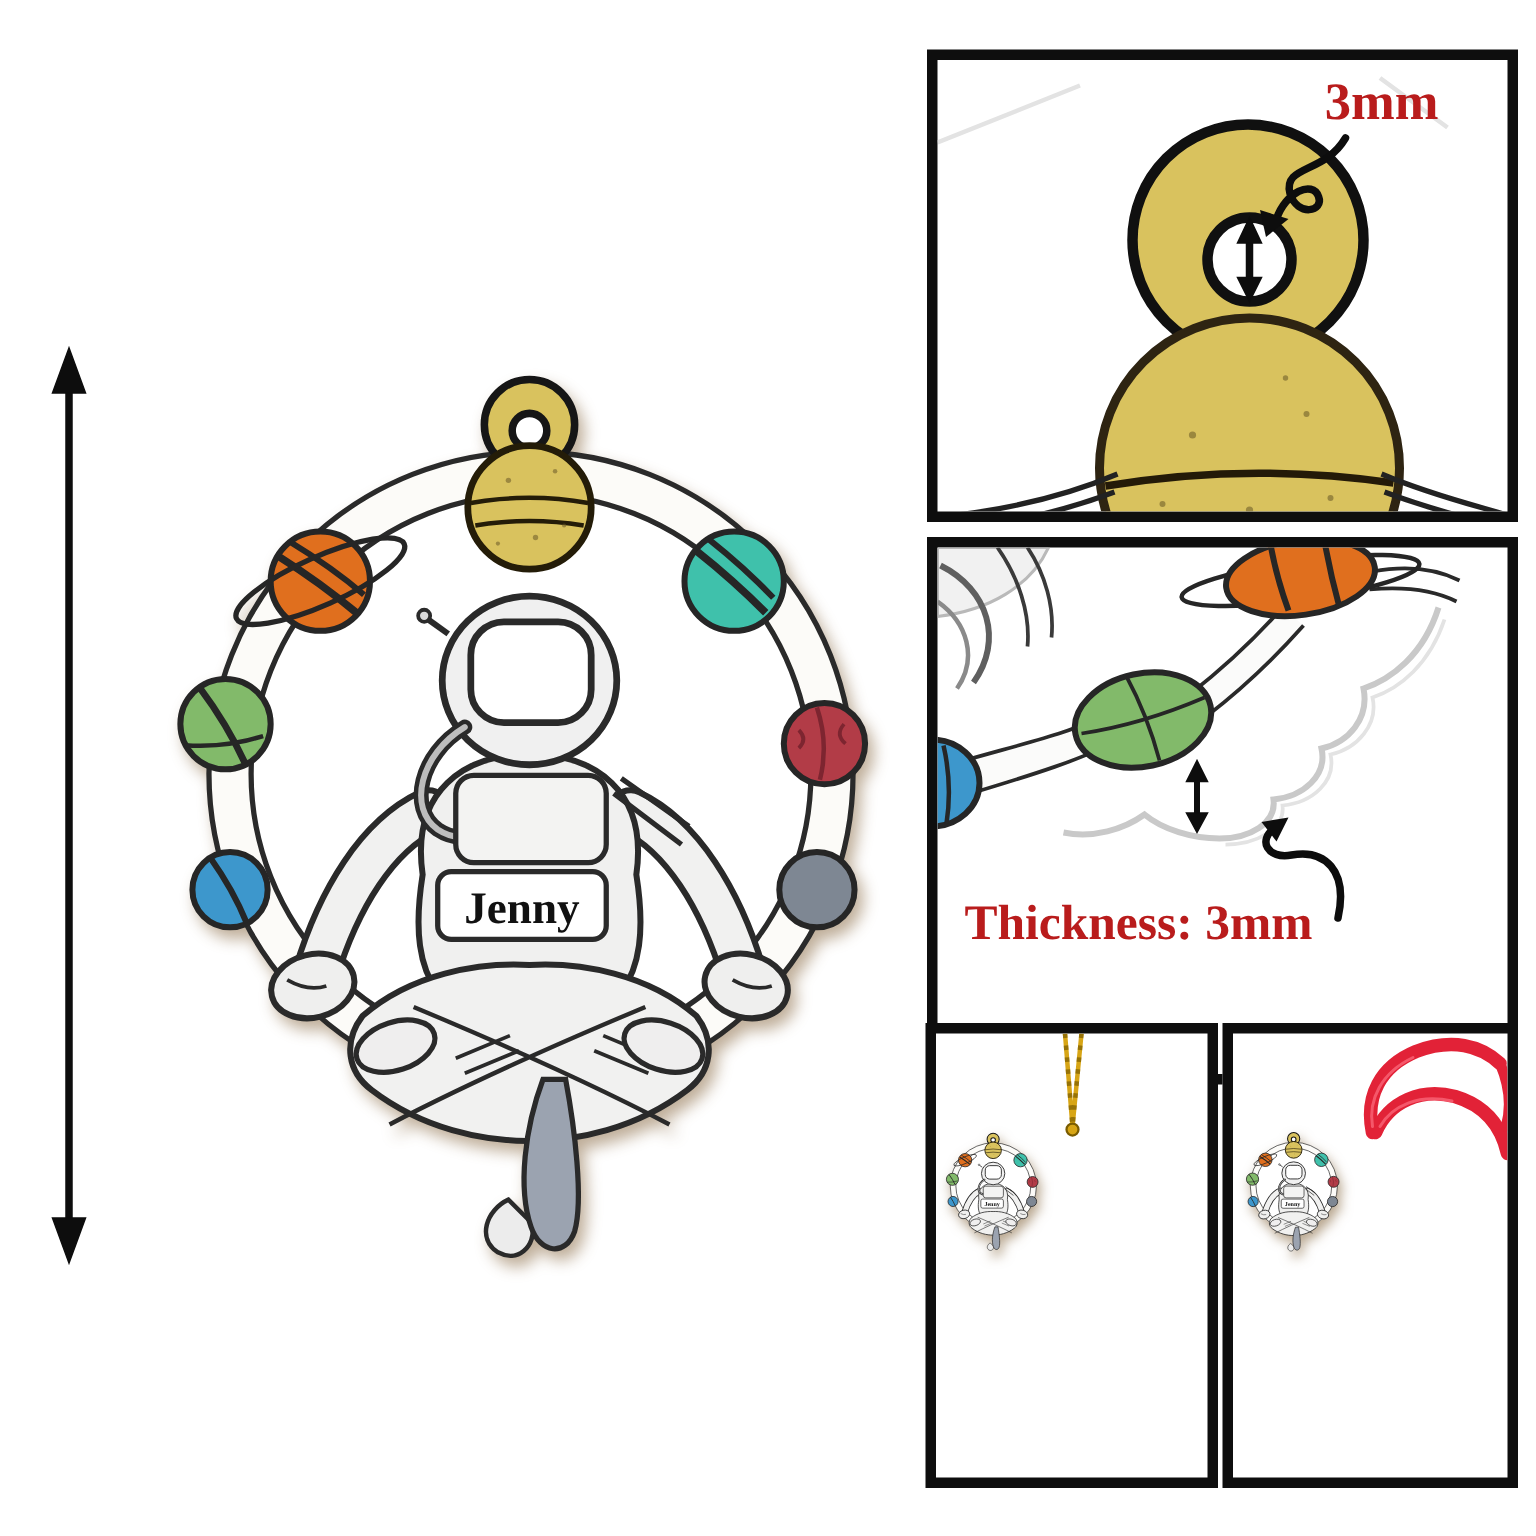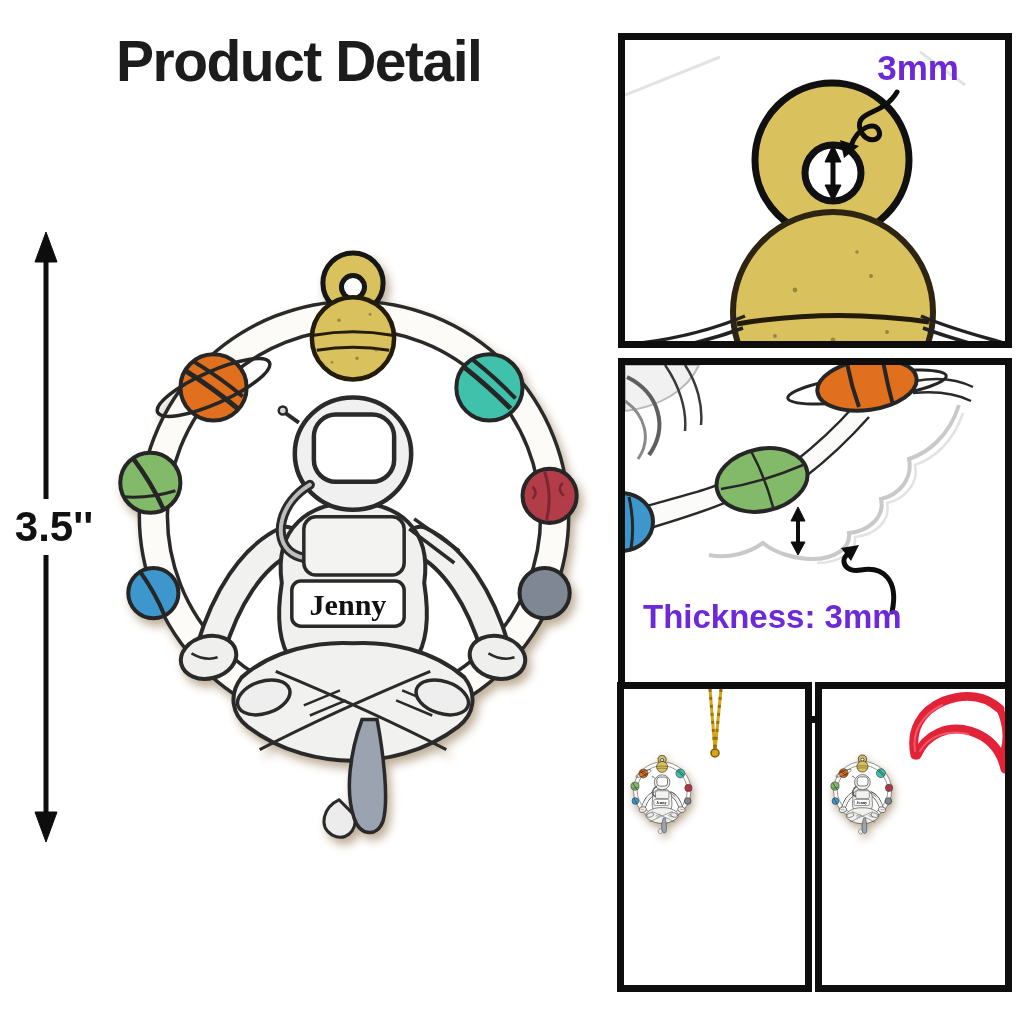--- a/index.html
+++ b/index.html
@@ -10,42 +10,40 @@
   
   #dim-arrow-svg{left:26px;top:230px;}
   #dim-label{left:10px;top:499px;width:88px;text-align:center;font-size:42px;font-weight:800;
              color:#111;background:#fff;padding:4px 0;}
   
   .panel{position:absolute;background:#fff;border:7px solid #0e0e0e;box-sizing:border-box;overflow:hidden;}
   #panel-hole{left:618px;top:33px;width:394px;height:315px;}
   #panel-thickness{left:618px;top:358px;width:394px;height:365px;}
   #panel-cord{left:617px;top:682px;width:195px;height:310px;}
   #panel-ribbon{left:815px;top:682px;width:197px;height:310px;}
-  .panel-label{position:absolute;font-weight:800;color:#6d28d9;}
+  .panel-label{position:absolute;font-weight:800;color:#b91c1c;font-family:Liberation Serif, serif;}
   #hole-label{right:46px;top:8px;font-size:35px;}
   #thickness-label{left:18px;top:233px;font-size:33px;}
   .ornshadow{filter:drop-shadow(4px 6px 5px rgba(112,76,28,.45));}
   .ornshadow-sm{filter:drop-shadow(2px 4px 4px rgba(112,76,28,.5));}
   svg{display:block;}
 </style>
 </head>
 <body>
 
 <div id="stage">
 
-  <div class="abs" id="page-title">Product Detail</div>
 
   <svg class="abs" id="dim-arrow-svg" width="44" height="614" viewBox="0 0 44 614">
     <g stroke="#0d0d0d" fill="#0d0d0d">
       <line x1="20" y1="24" x2="20" y2="590" stroke-width="5"></line>
       <polygon points="20,2 9,32 31,32"></polygon>
       <polygon points="20,612 9,582 31,582"></polygon>
     </g>
   </svg>
-  <div class="abs" id="dim-label">3.5''</div>
 
   <svg class="abs ornshadow" style="left:113px;top:250px;" width="482" height="622" viewBox="0 0 480 620" xmlns="http://www.w3.org/2000/svg">
     <defs>
       <symbol id="orn" viewBox="0 0 480 620" overflow="visible">
 
         <g>
           <circle cx="240" cy="265" r="214" fill="#fcfbf8" stroke="#2a2a2a" stroke-width="3.5"></circle>
           <circle cx="240" cy="265" r="186" fill="#ffffff" stroke="#2a2a2a" stroke-width="3.5"></circle>
         </g>
 

